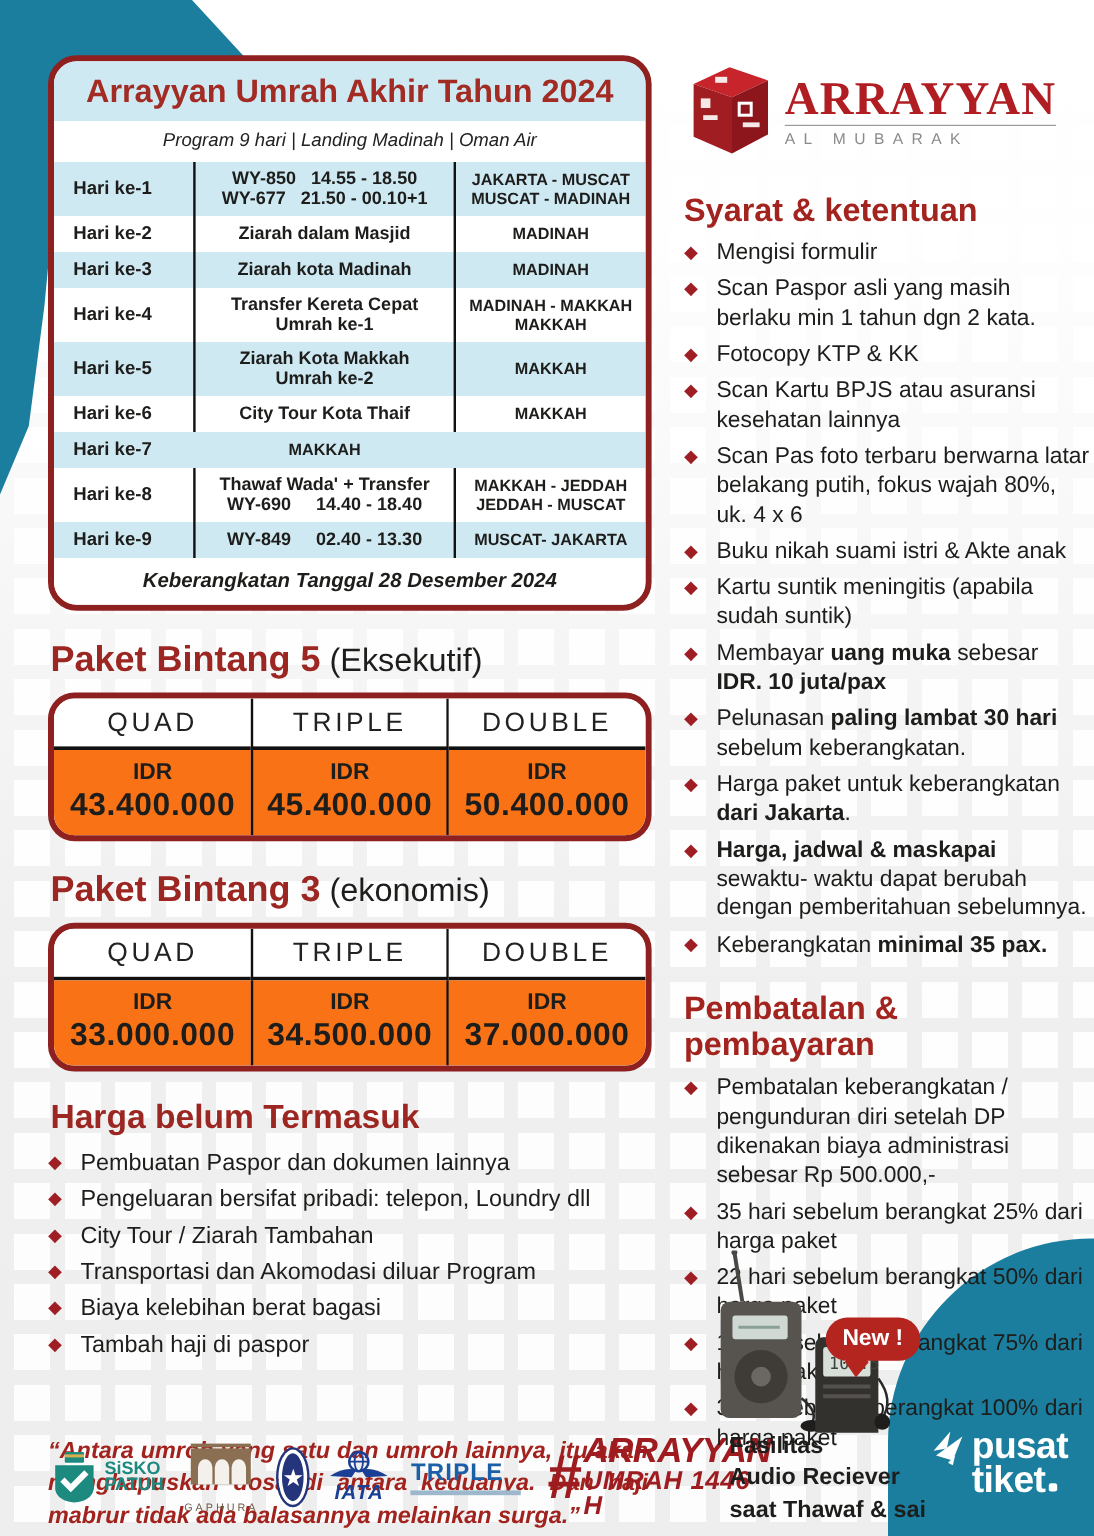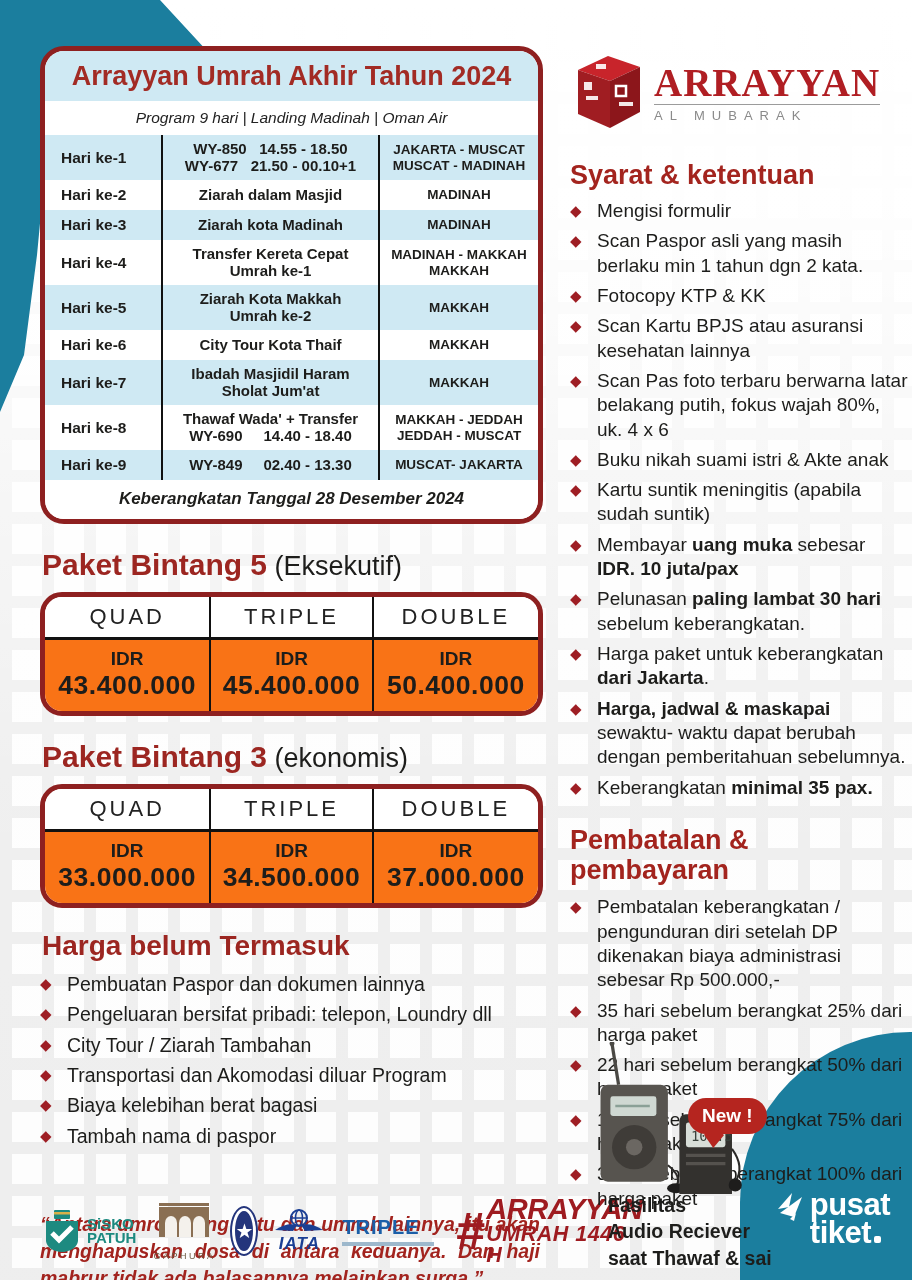--- a/index.html
+++ b/index.html
@@ -167,24 +167,20 @@
             <div class="cell day">Hari ke-6</div>
             <div class="cell desc">
               <div class="line">City Tour Kota Thaif</div>
             </div>
             <div class="cell route">
               <div class="line">MAKKAH</div>
             </div>
           </div>
           <div class="itin-row alt">
             <div class="cell day">Hari ke-7</div>
-            <div class="cell desc">
-              <div class="line">Ibadah Masjidil Haram</div>
-              <div class="line">Sholat Jum'at</div>
-            </div>
             <div class="cell route">
               <div class="line">MAKKAH</div>
             </div>
           </div>
           <div class="itin-row">
             <div class="cell day">Hari ke-8</div>
             <div class="cell desc">
               <div class="line">Thawaf Wada' + Transfer</div>
               <div class="line">WY-690     14.40 - 18.40</div>
             </div>
@@ -258,21 +254,21 @@
         <div class="txt"><span>Pembuatan Paspor dan dokumen lainnya</span></div>
         <div class="b">◆</div>
         <div class="txt"><span>Pengeluaran bersifat pribadi: telepon, Loundry dll</span></div>
         <div class="b">◆</div>
         <div class="txt"><span>City Tour / Ziarah Tambahan</span></div>
         <div class="b">◆</div>
         <div class="txt"><span>Transportasi dan Akomodasi diluar Program</span></div>
         <div class="b">◆</div>
         <div class="txt"><span>Biaya kelebihan berat bagasi</span></div>
         <div class="b">◆</div>
-        <div class="txt"><span>Tambah nama di paspor</span></div>
+        <div class="txt"><span>Tambah haji di paspor</span></div>
       </div>
 
     <div class="quote">
       <div class="qtext">“Antara umroh yang satu dan umroh lainnya, itu akan menghapuskan dosa di antara keduanya. Dan haji mabrur tidak ada balasannya  melainkan surga.”</div>
 
     </div>
   </div>
 
   <div class="partners">
     <div class="plogo">

